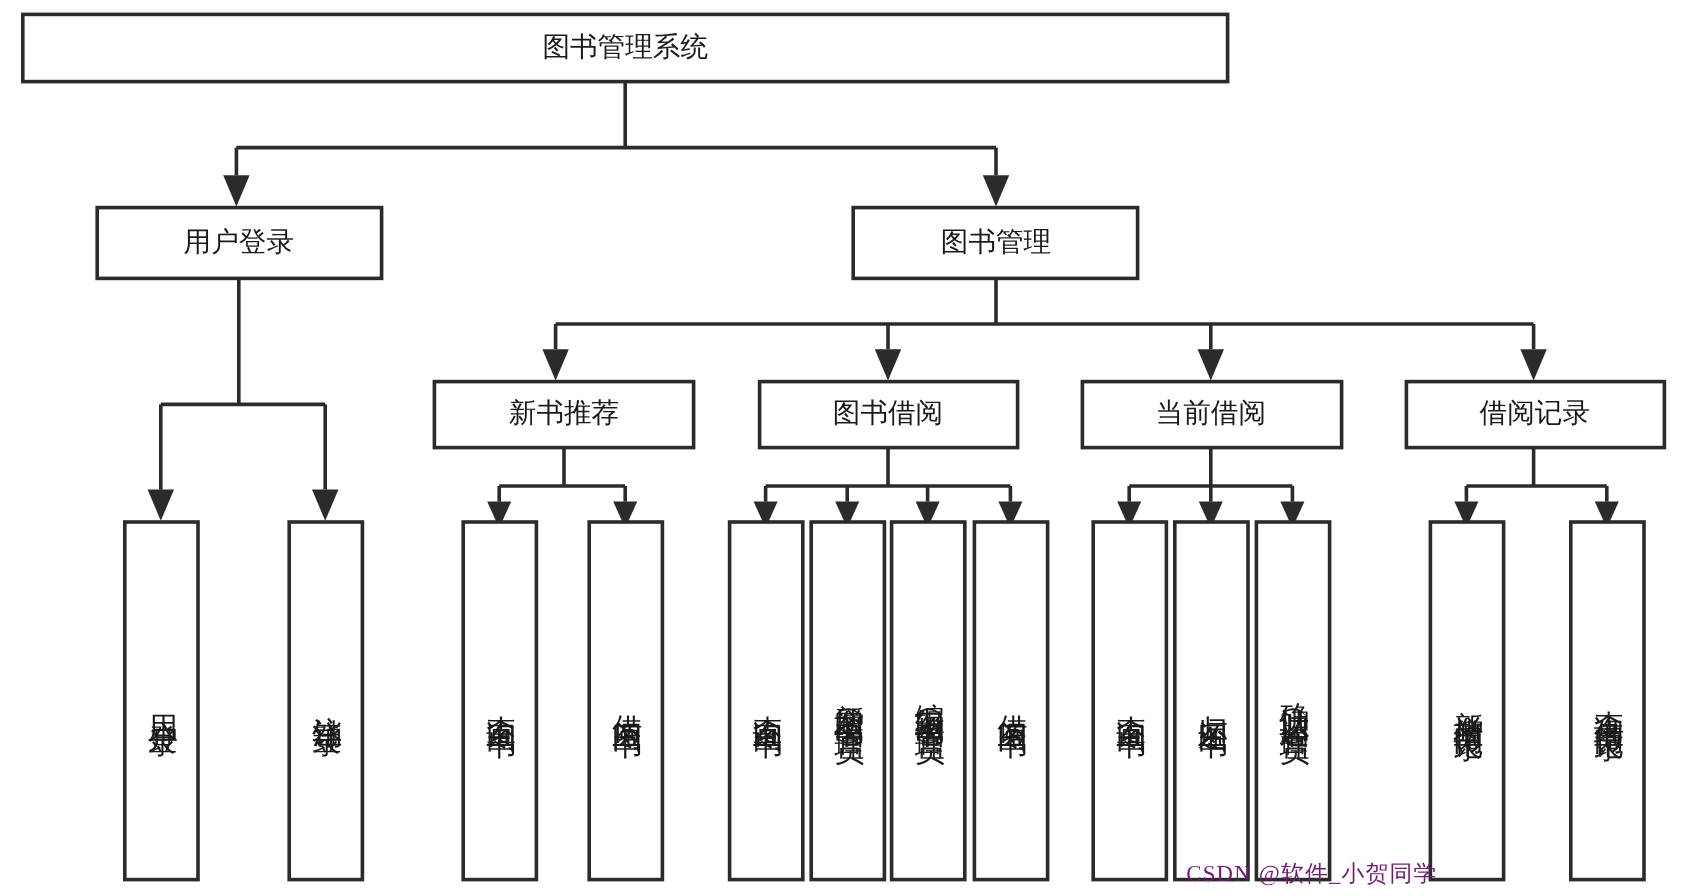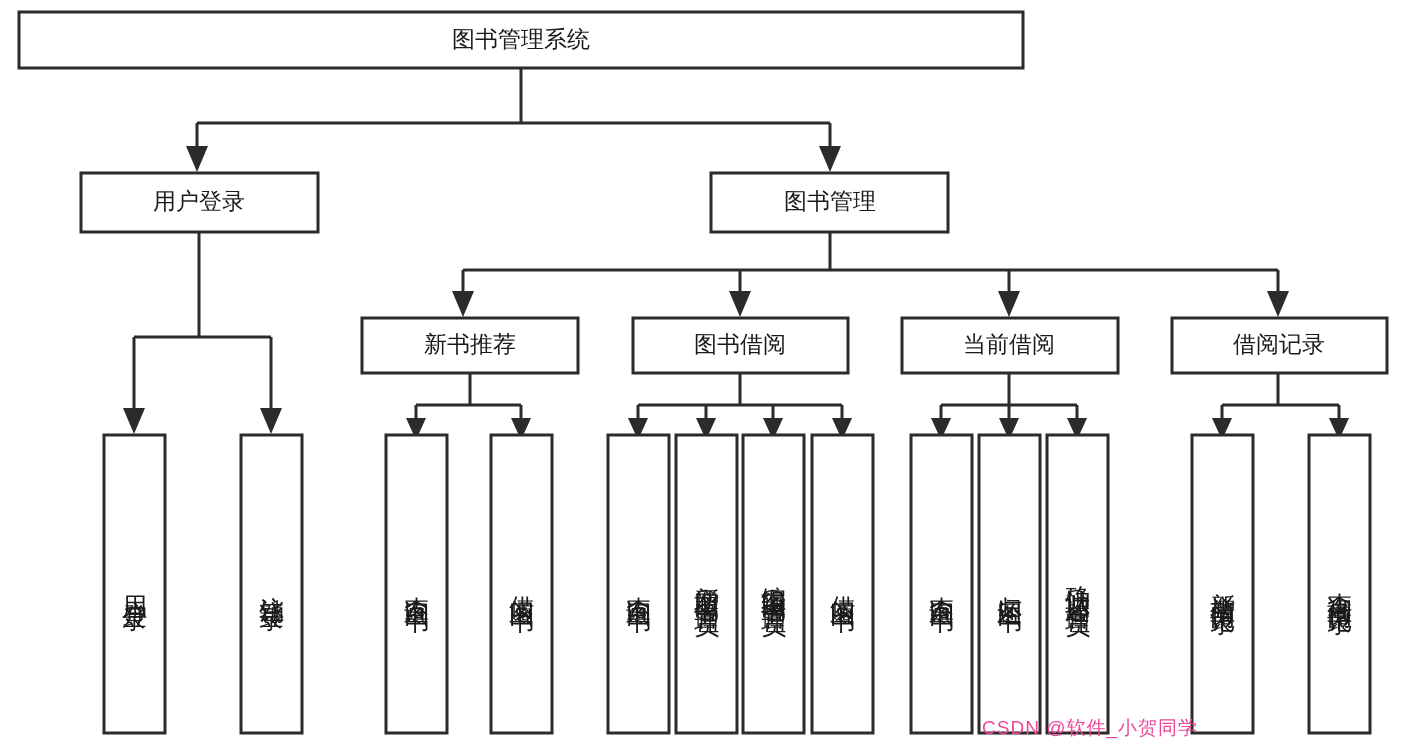--- a/index.html
+++ b/index.html
@@ -71,23 +71,23 @@
     text-align: center;
     white-space: nowrap;
     display: flex;
     align-items: center;
     justify-content: center;
   }
   .watermark {
     position: absolute;
     right: 14px;
     bottom: 6px;
-    font-family: Liberation Sans, sans-serif;
+    font-family: Liberation Serif, serif;
     font-size: 19px;
-    color: #ec4899;
+    color: #701a75;
     letter-spacing: 1px;
     white-space: nowrap;
   }
 </style>
 </head>
 <body>
 
 <div id="diagram-root">
 
   <svg id="flow" viewBox="0 0 1405 747" xmlns="http://www.w3.org/2000/svg">

